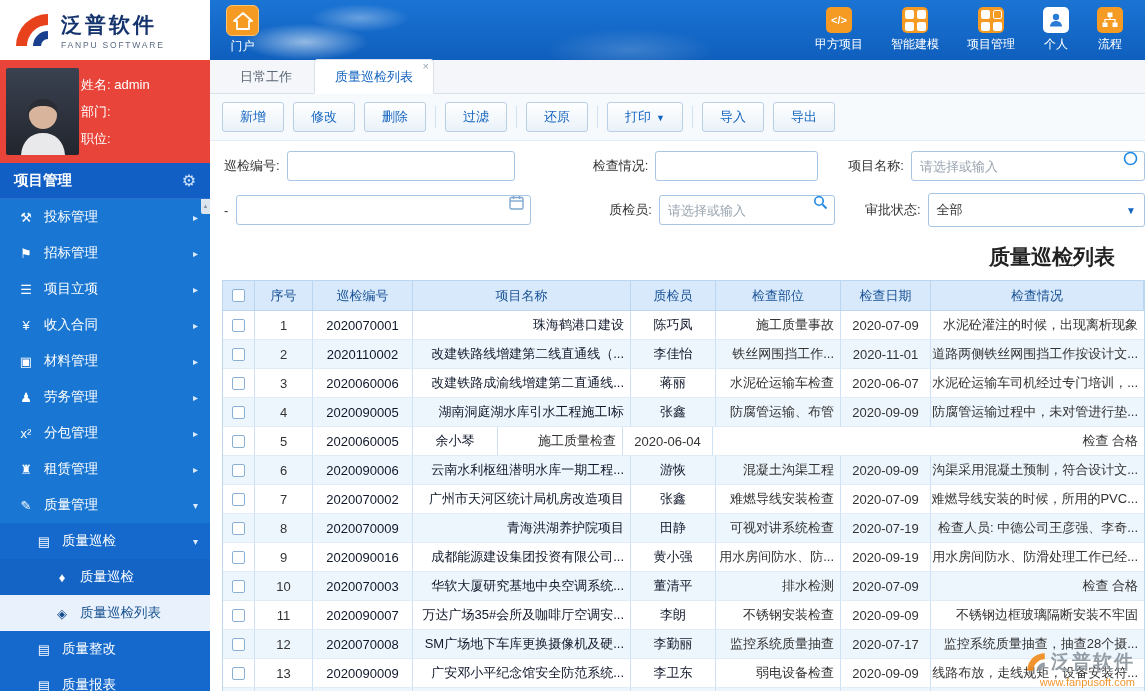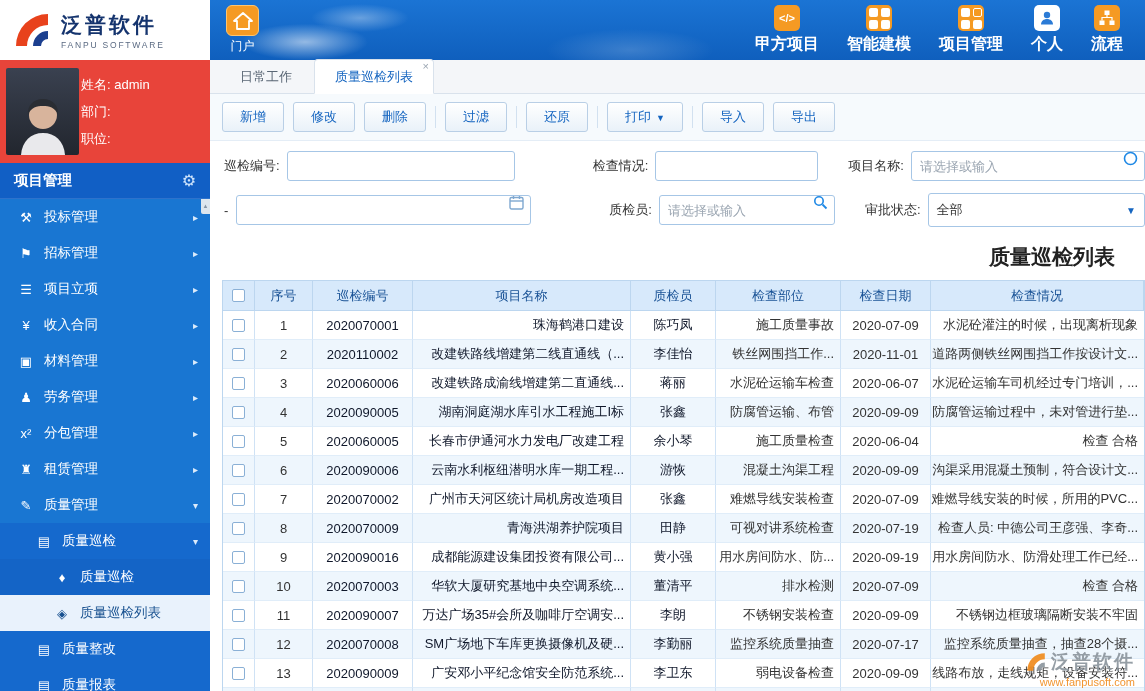--- a/index.html
+++ b/index.html
@@ -16,21 +16,21 @@
       radial-gradient(ellipse 120px 30px at 420px 50px, rgba(255,255,255,.18), rgba(255,255,255,0) 70%);
     pointer-events:none; }
   .logo { width:210px; background:#fff; display:flex; align-items:center; gap:9px; padding-left:12px; flex:0 0 210px; z-index:2; }
   .logo-text .brand { font-size:21px; font-weight:bold; color:#15346e; letter-spacing:3px; }
   .logo-text .sub { font-size:8.5px; color:#5a6a82; letter-spacing:1.8px; margin-top:1px; }
   .portal { margin-left:16px; display:flex; flex-direction:column; align-items:center; justify-content:center; gap:2px; z-index:2; }
   .portal-box { width:33px; height:31px; background:#f59a23; border:1.5px solid #ffc56e; border-radius:6px; display:flex; align-items:center; justify-content:center; }
   .portal-label { color:#fff; font-size:12px; }
   .topnav { margin-left:auto; display:flex; gap:28px; align-items:center; padding-right:22px; z-index:2; }
   .nav-item { display:flex; flex-direction:column; align-items:center; gap:3px; }
-  .nav-label { color:#fff; font-size:16px; white-space:nowrap;font-weight:bold; }
+  .nav-label { color:#fff; font-size:12px; white-space:nowrap; }
   .nav-box { width:26px; height:26px; border-radius:5px; display:flex; align-items:center; justify-content:center; font-weight:bold; font-size:11px; line-height:1; }
   .nav-box.orange { background:#f59a23; color:#fff; }
   .nav-box.white { background:#fff; }
   .grid4 { display:grid; grid-template-columns:9px 9px; grid-template-rows:9px 9px; gap:3px; }
   .grid4 i { background:#fff; border-radius:2px; display:block; }
   .grid4.alt i:nth-child(2) { background:transparent; border:1.5px solid #fff; }
 
   
   .bodywrap { flex:1; display:flex; min-height:0; }
 
@@ -441,23 +441,20 @@
               <div class="cell c7 left">防腐管运输过程中，未对管进行垫...</div>
             </div>
             <div class="trow">
               <div class="cell c0">
                 <span class="cb"></span>
               </div>
               <div class="cell c1">5</div>
               <div class="cell c2">
                 <span class="lnk">2020060005</span>
               </div>
-              <div class="cell c3 left">
-                <span class="lnk">长春市伊通河水力发电厂改建工程</span>
-              </div>
               <div class="cell c4">
                 <span class="lnk">余小琴</span>
               </div>
               <div class="cell c5 left">施工质量检查</div>
               <div class="cell c6">2020-06-04</div>
               <div class="cell c7 left">检查 合格</div>
             </div>
             <div class="trow alt">
               <div class="cell c0">
                 <span class="cb"></span>

